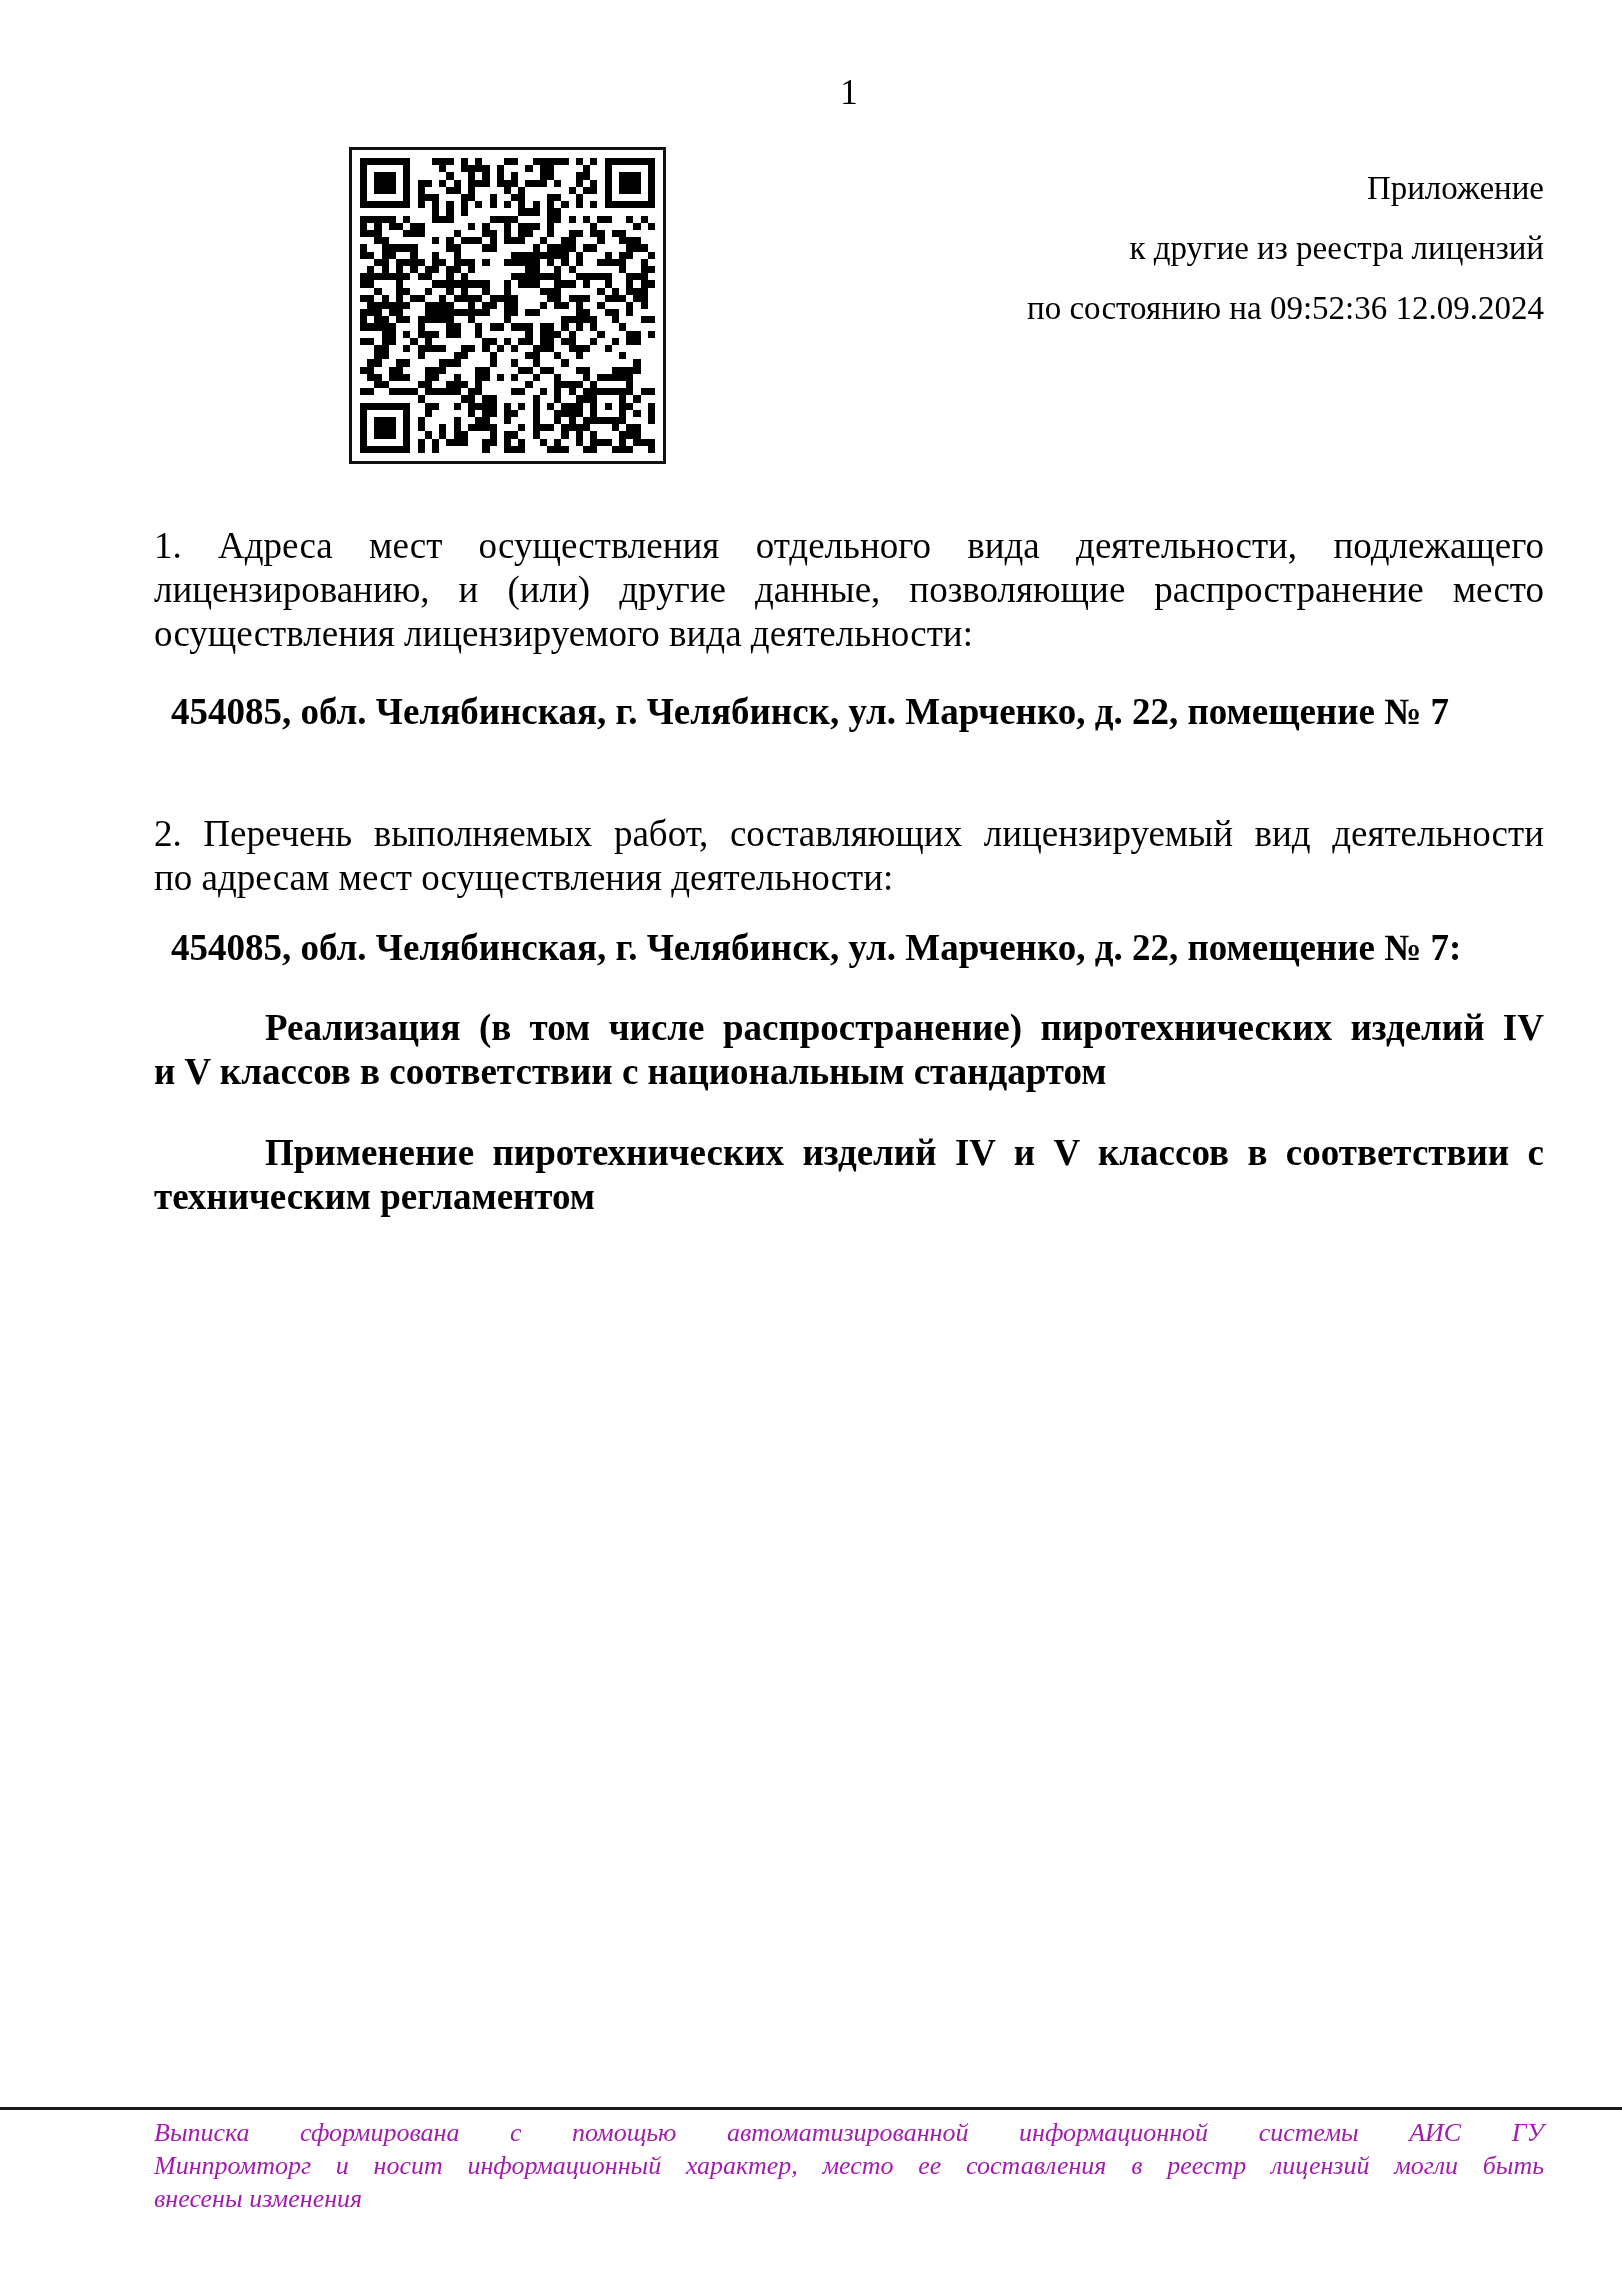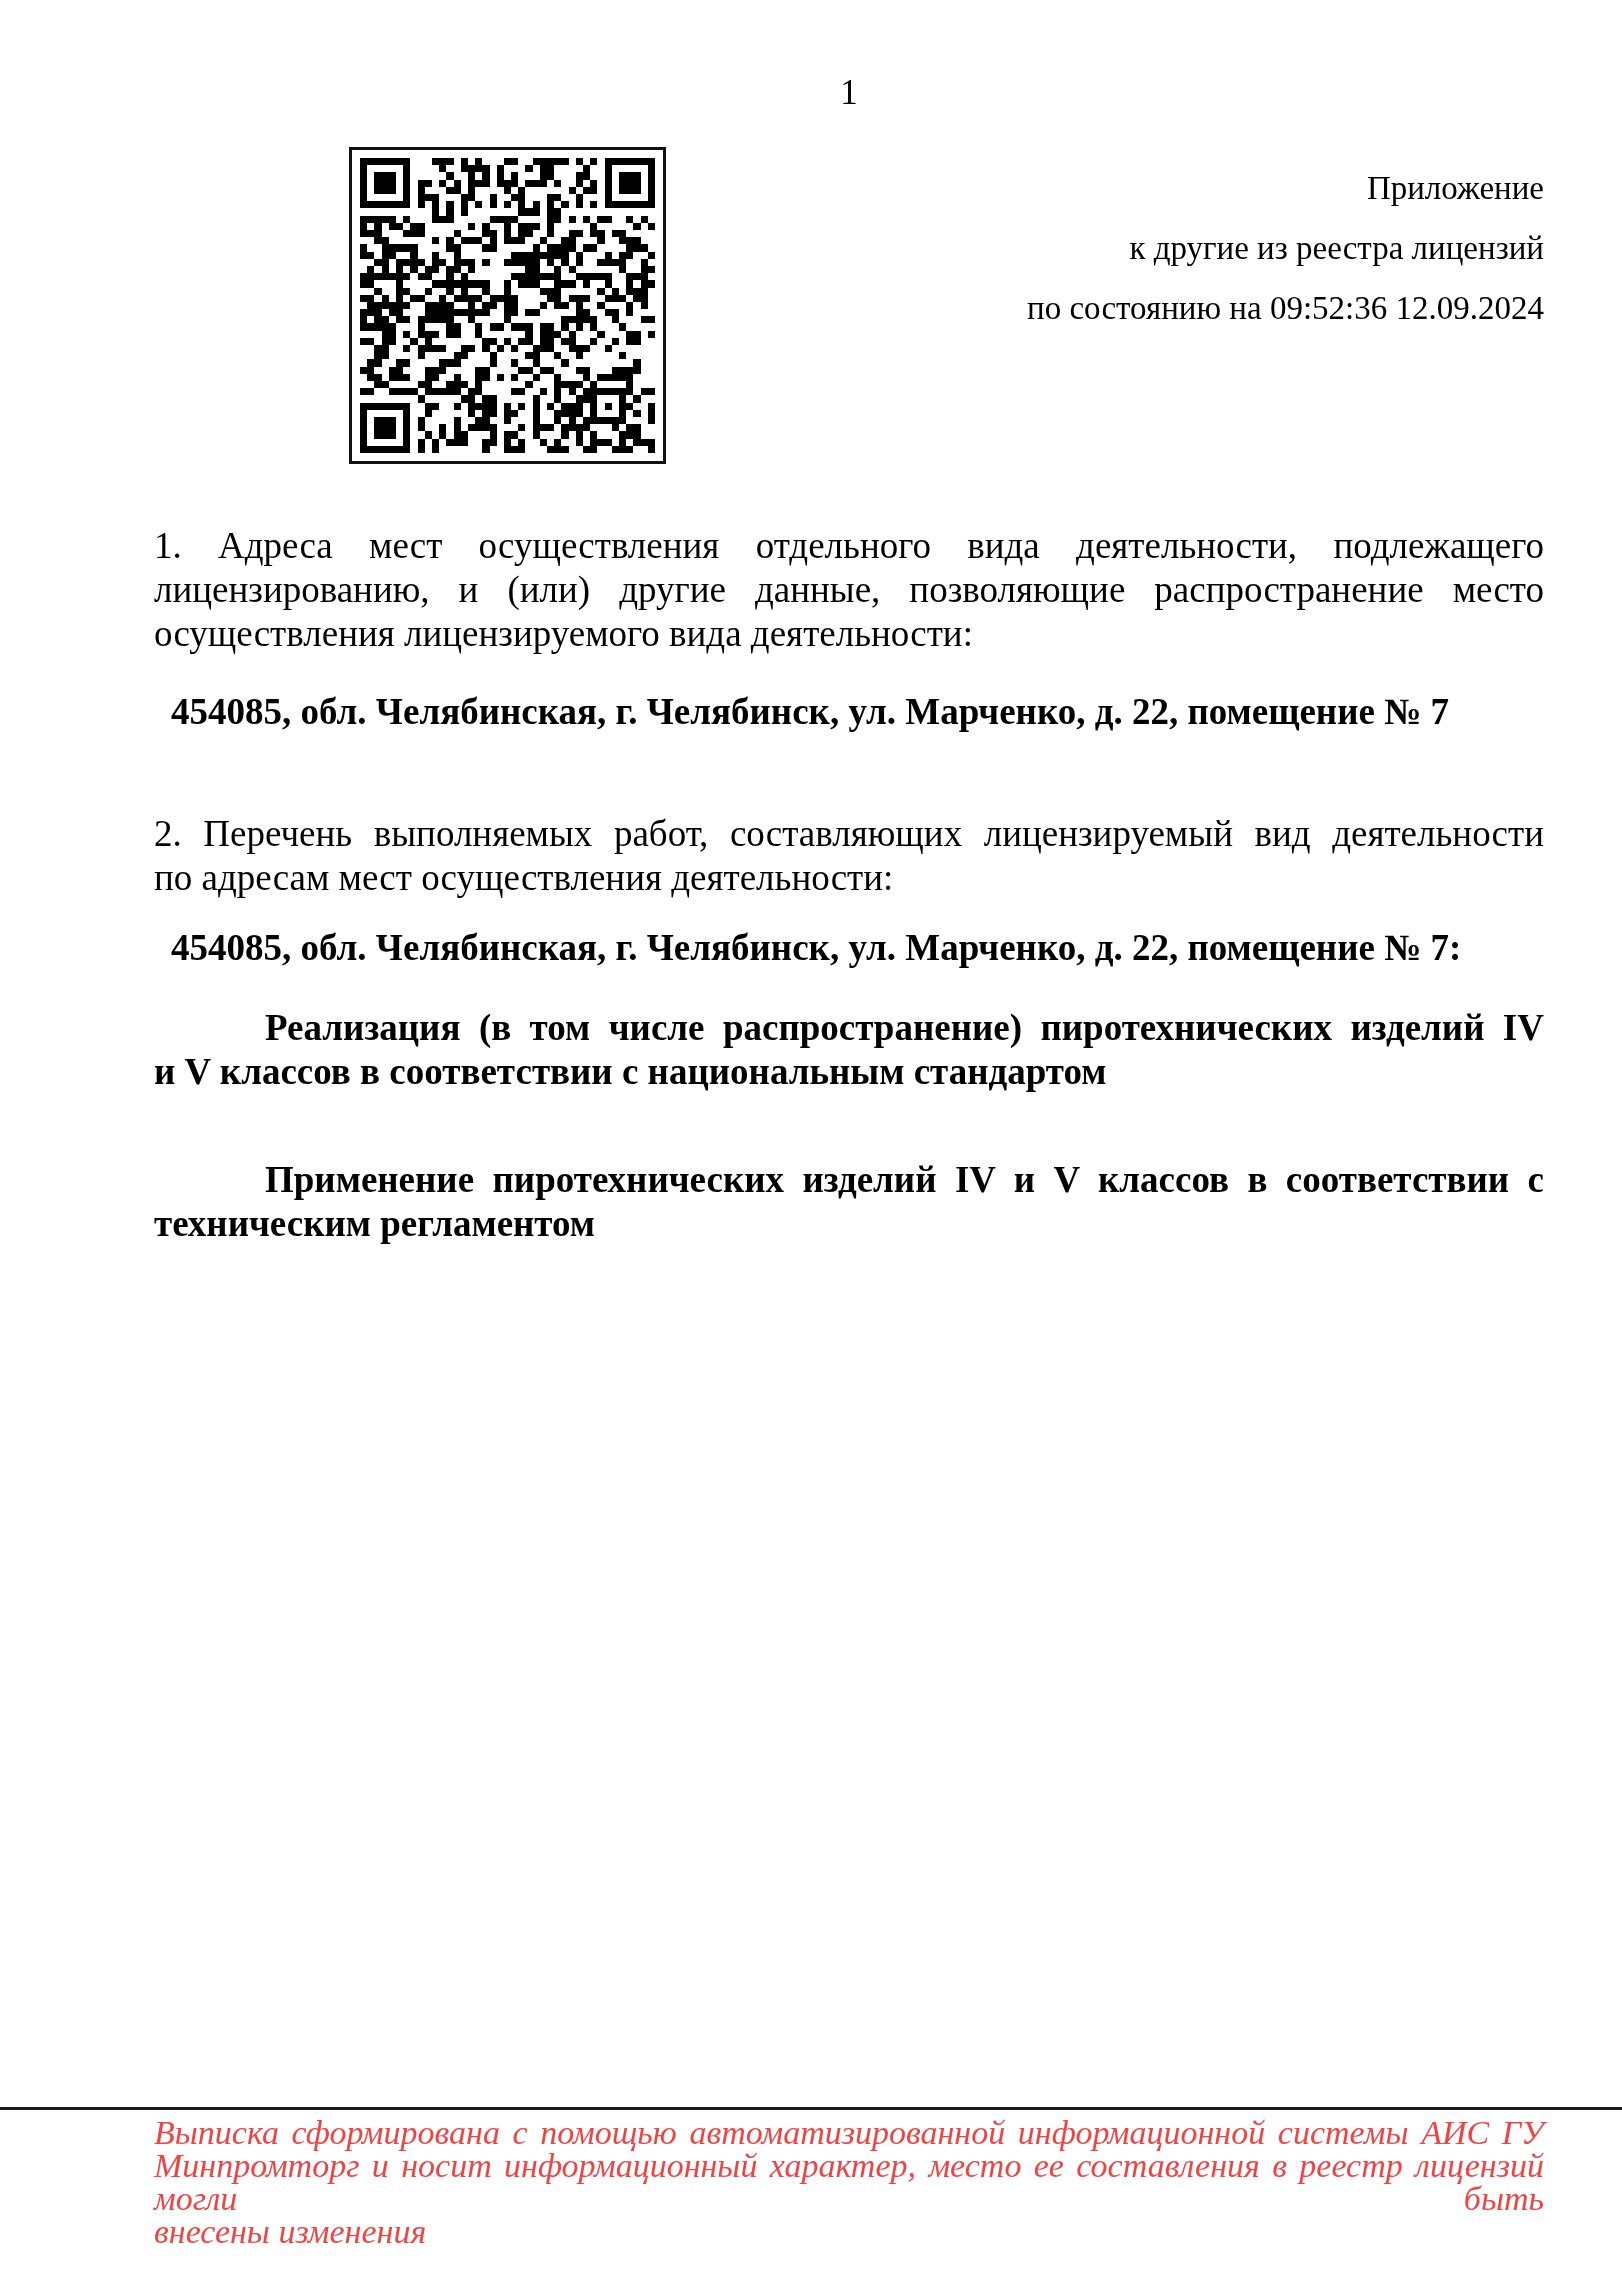--- a/index.html
+++ b/index.html
@@ -25,23 +25,23 @@
   .para1{top:524px;}
   .para2{top:772px;margin-top:40px;}
   .ln{text-align:justify;text-align-last:justify;}
   .ln-last{text-align-last:left;}
   .addr{font-weight:bold;font-size:37px;line-height:44px;padding-left:17px;box-sizing:border-box;}
   .addr1{top:690px;}
   .addr2{top:926px;}
   .work{font-weight:bold;font-size:37px;line-height:44px;}
   .work .ln:first-child{text-indent:111px;}
   .work1{top:1006px;}
-  .work2{top:1158px;}
+  .work2{top:1131px;}
   .rule{position:absolute;left:0;top:2107px;width:1623px;height:3.3px;background:#1a1a1a;}
-  .footer{top:2116px;font-size:34px;line-height:33px;font-style:italic;color:#ef4444;}
+  .footer{top:2116px;font-size:26px;line-height:33px;font-style:italic;color:#a21caf;}
 </style>
 </head>
 <body>
 
 <div class="page">
 
   <div class="abs page-number">1</div>
 
   <div class="qr-frame">
       <svg width="295" height="295" viewBox="0 0 41 41" shape-rendering="crispEdges" fill="#000000">

